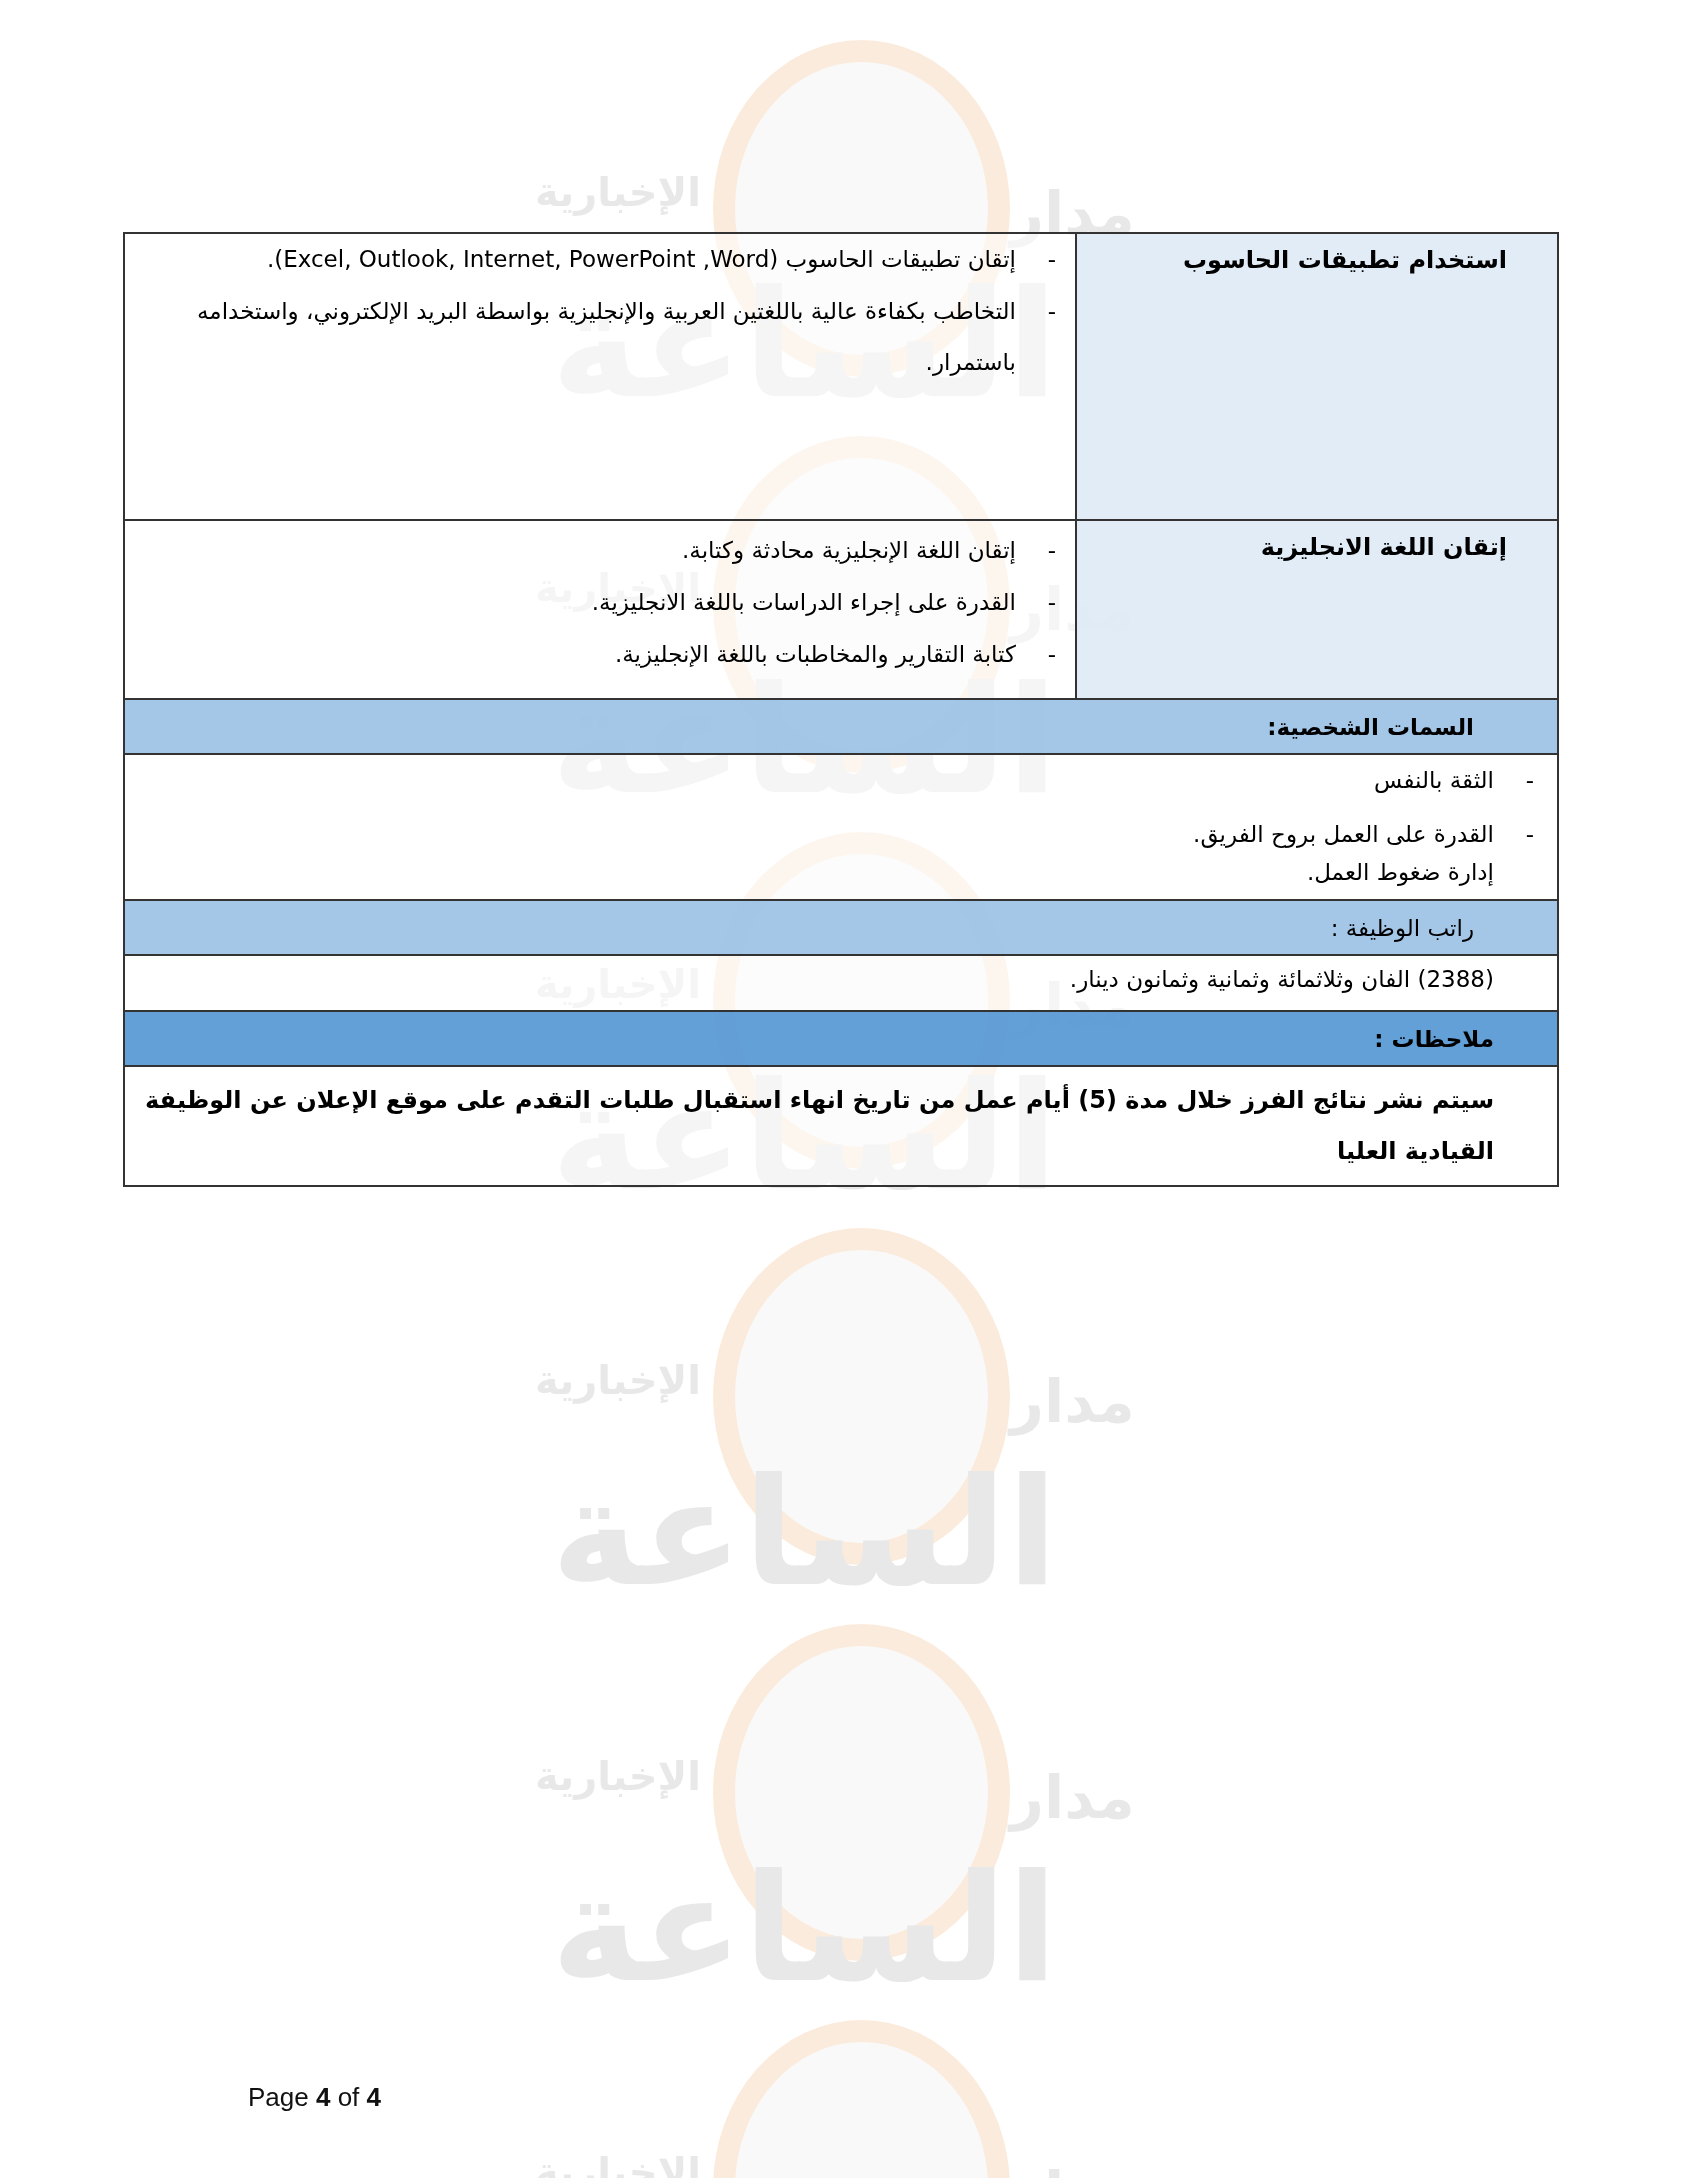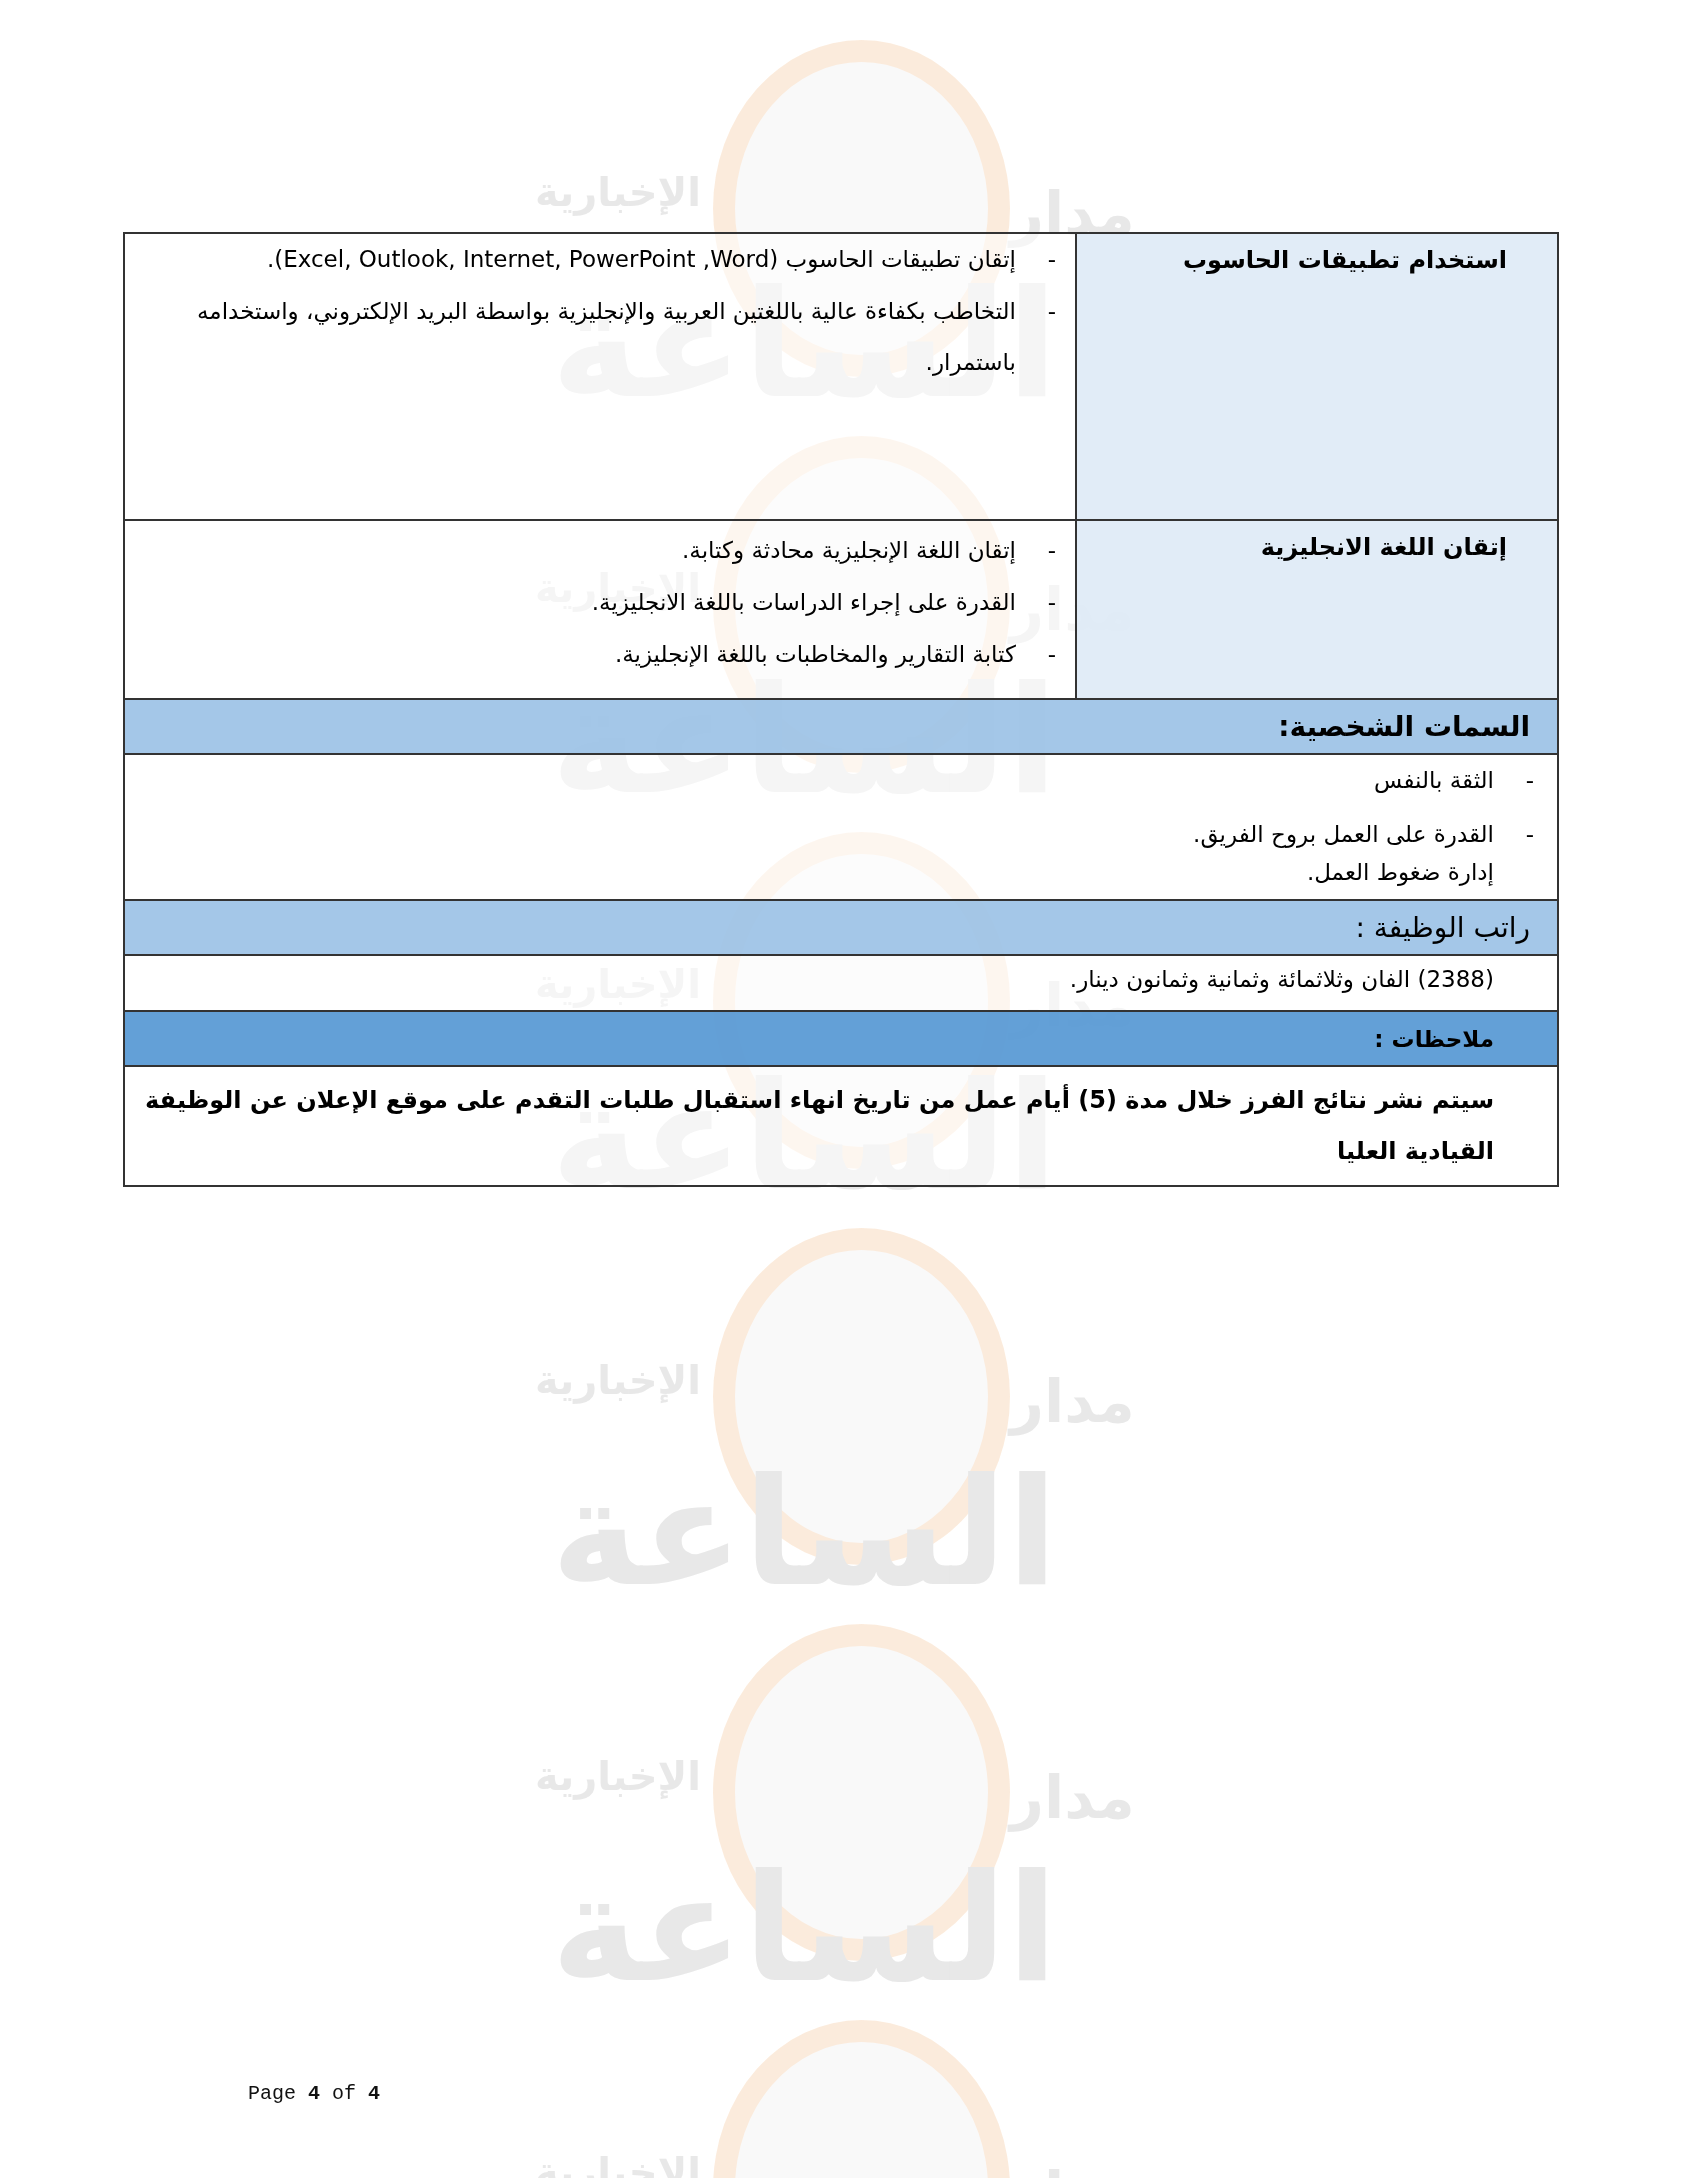--- a/index.html
+++ b/index.html
@@ -9,29 +9,29 @@
   .wm .big { position:absolute; left:16px; top:218px; font-size:149px; font-weight:bold; color:#d6d6d6; font-family:"DejaVu Sans", sans-serif; direction:rtl; letter-spacing:2px; }
   .wm .small { position:absolute; left:0; top:129px; font-size:40px; font-weight:bold; color:#d6d6d6; direction:rtl; }
   .wm .madar { position:absolute; left:475px; top:139px; font-size:59px; font-weight:bold; color:#d6d6d6; direction:rtl; }
   .doc-table { position:absolute; left:123px; top:232px; width:1436px; border-collapse:collapse; direction:rtl; font-family:"DejaVu Sans", sans-serif; z-index:2; }
   .doc-table td { border:2px solid #333; vertical-align:top; padding:0; }
   .label-cell { width:420px; background:rgba(222,234,246,0.92); font-weight:bold; font-size:24px; padding:12px 50px 0 10px !important; }
   .content-cell { background:rgba(255,255,255,0.55); }
   .bullets { list-style:none; margin:0; padding:10px 59px 0 20px; font-size:23px; }
   .bullets li { position:relative; line-height:30px; margin-bottom:22px; }
   .bullets li .dash { position:absolute; right:-40px; top:0; }
-  .band-light td { background:rgba(157,195,230,0.93); height:53px; font-size:28px; padding:0 27px 0 10px; vertical-align:middle; }
+  .band-light td { background:rgba(157,195,230,0.93); height:53px; font-size:23px; padding:0 83px 0 10px; vertical-align:middle; }
   .band-dark td { background:rgba(91,155,213,0.95); height:53px; font-size:23px; font-weight:bold; padding:0 63px 0 10px; vertical-align:middle; }
   .traits td { background:rgba(255,255,255,0.55); font-size:23px; padding:10px 63px 8px 10px; }
   .traits .line { line-height:30px; margin-bottom:24px; position:relative; }
   .traits .line:last-child { margin-bottom:4px; }
   .traits .line .dash { position:absolute; right:-40px; }
   .plain-row td { background:rgba(255,255,255,0.55); font-size:23px; padding:10px 63px 10px 10px; height:34px; }
   .notes-row td { background:rgba(255,255,255,0.55); font-size:24px; font-weight:bold; padding:8px 63px 8px 20px; line-height:51px; }
-  .footer { position:absolute; left:248px; top:2082px; font-family:Liberation Mono, monospace; font-size:20px; color:#111;text-align:center; }
+  .footer { position:absolute; left:248px; top:2082px; font-family:Liberation Sans, sans-serif; font-size:26px; color:#111;text-align:center; }
 </style>
 </head>
 <body>
 
 <div class="wm" style="left:535px; top:40px;">
   <div class="ring"></div>
   <span class="small">الإخبارية</span>
   <span class="madar">مدار</span>
   <span class="big">الساعة</span>
 </div>

